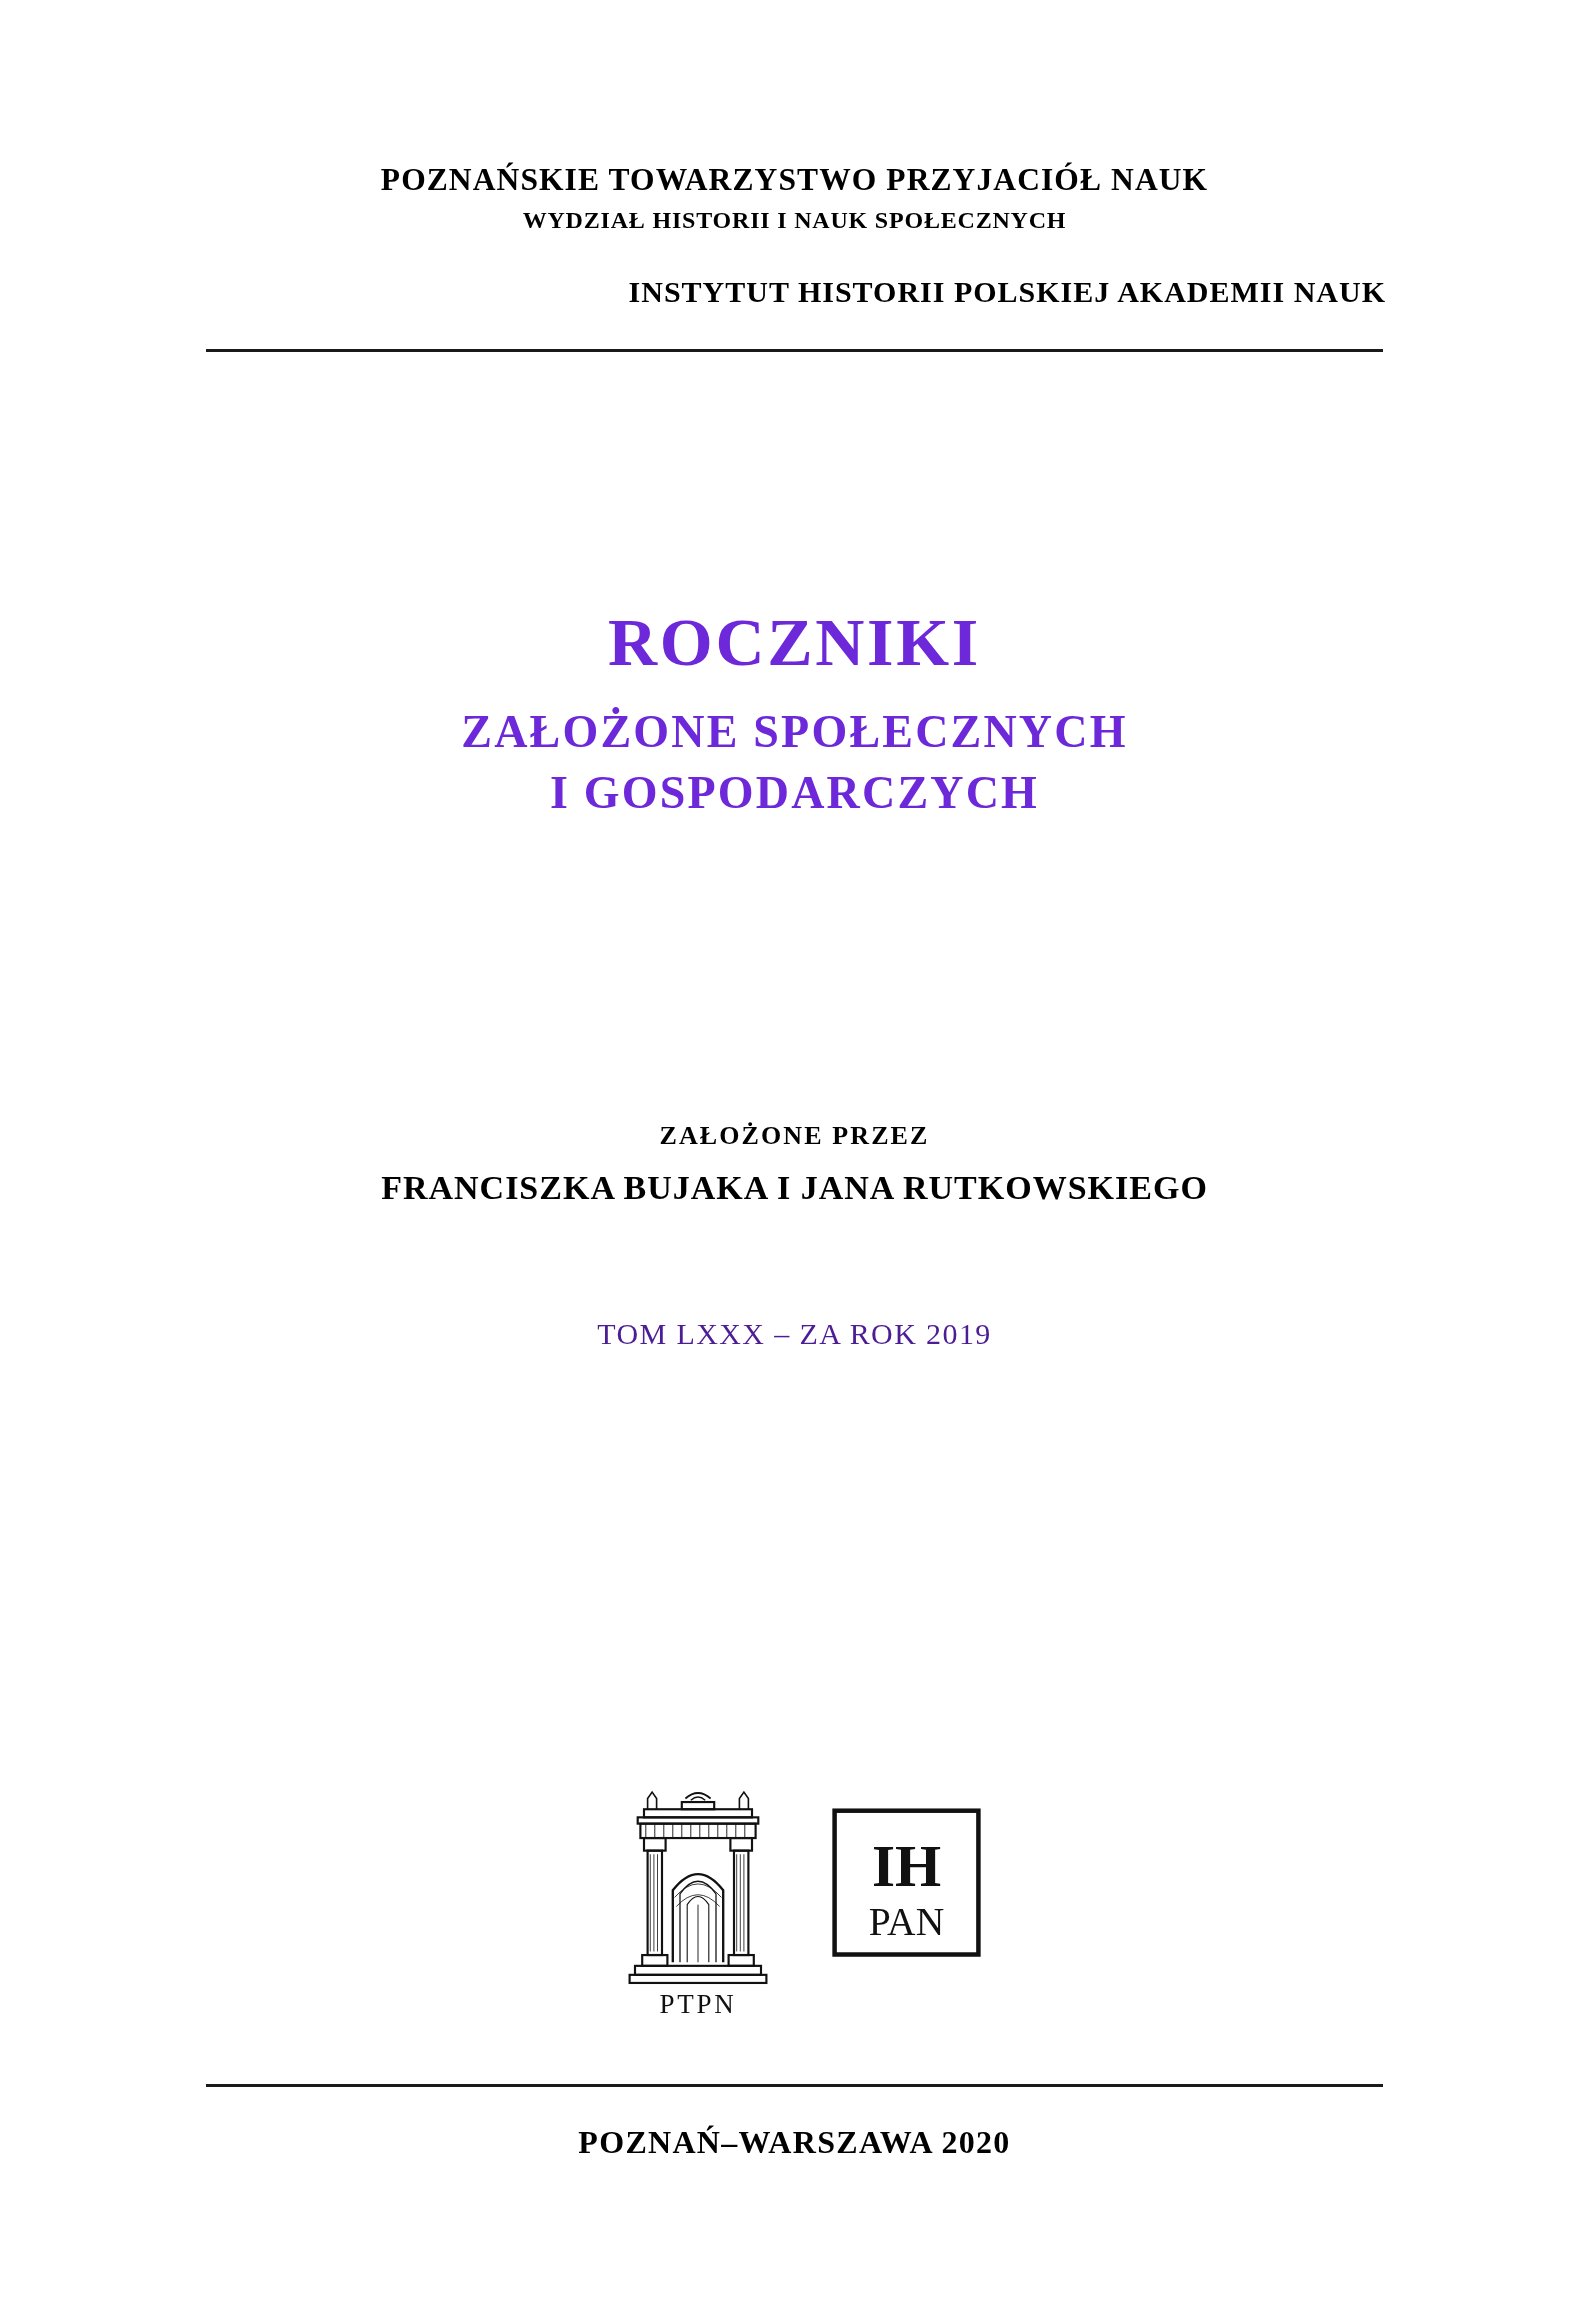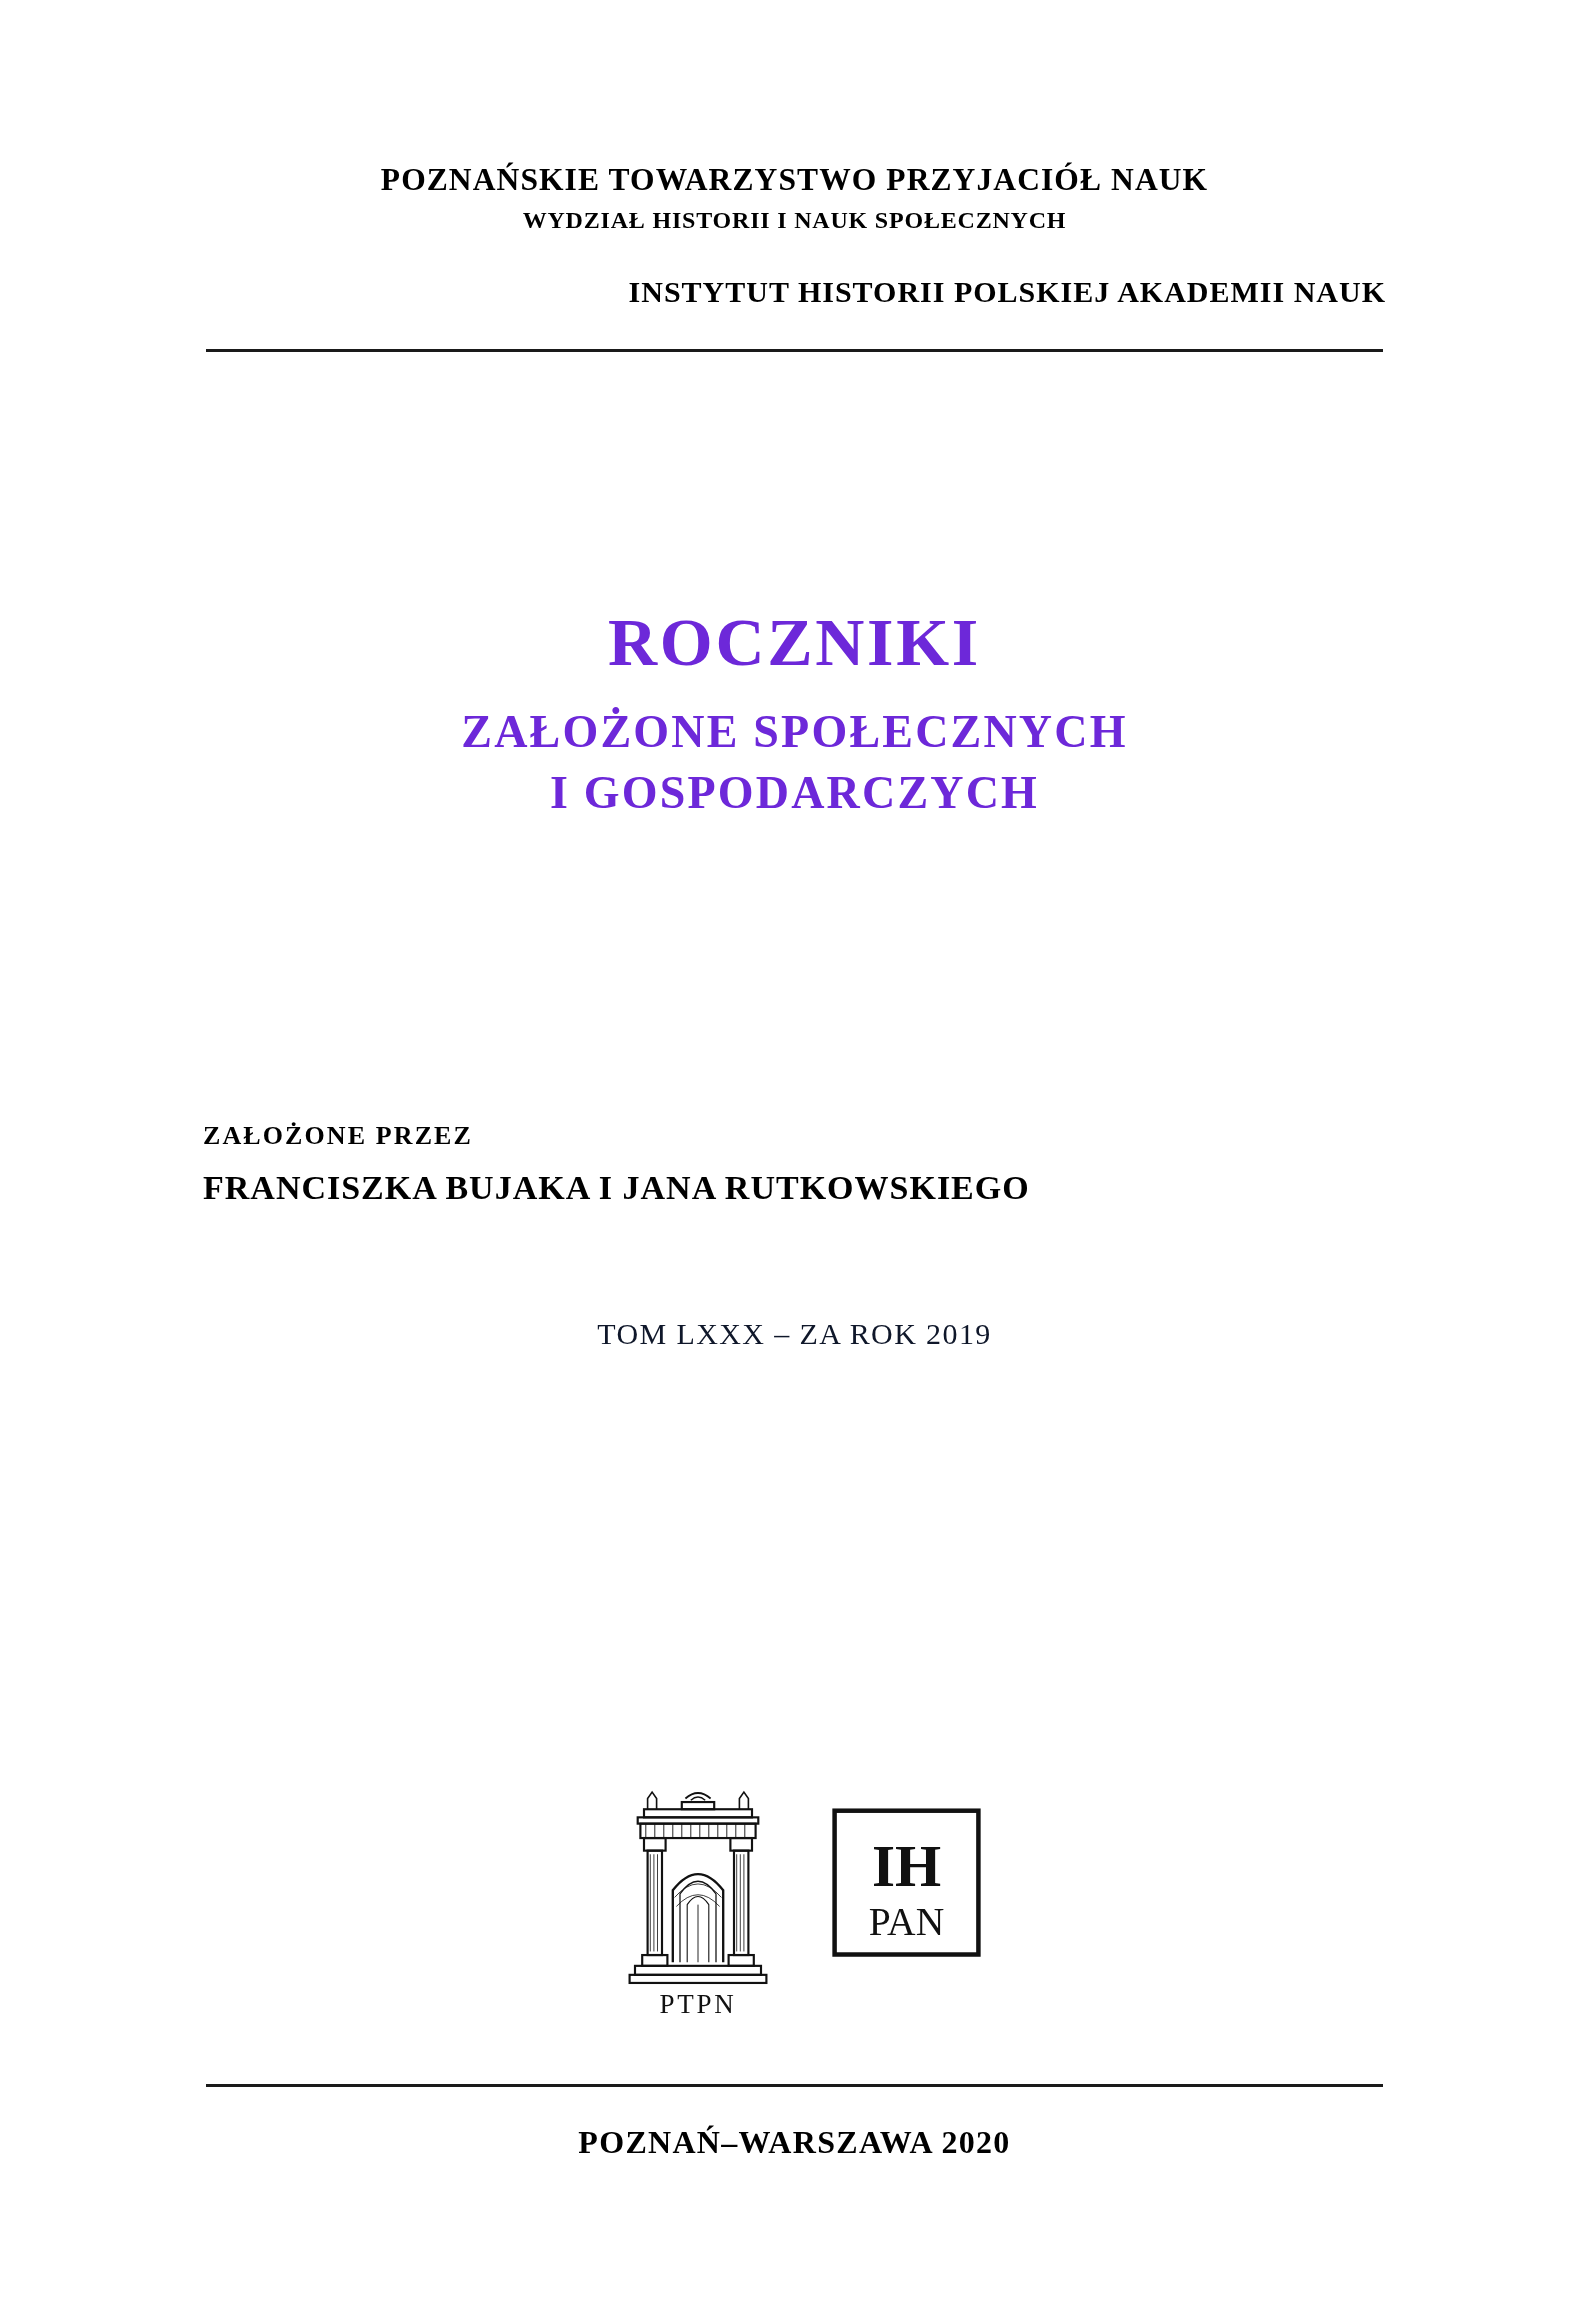--- a/index.html
+++ b/index.html
@@ -88,20 +88,21 @@
     line-height: 1.28;
     margin-top: 23.4px;
   }
 
   
   .founders {
     position: absolute;
     top: 1121px;
     left: 0;
     right: 0;
+    text-align: center;
   }
   .founders-pre {
     font-weight: bold;
     font-size: 26px;
     letter-spacing: 2.1px;
   }
   .founders-names {
     font-weight: bold;
     font-size: 34px;
     letter-spacing: 1px;
@@ -184,21 +185,21 @@
       <div class="journal-main">ROCZNIKI</div>
       <div class="journal-sub">ZAŁOŻONE SPOŁECZNYCH</div>
       <div class="journal-sub" style="margin-top:1.8px">I GOSPODARCZYCH</div>
     </div>
 
     <div class="founders">
       <div class="founders-pre">ZAŁOŻONE PRZEZ</div>
       <div class="founders-names">FRANCISZKA BUJAKA I JANA RUTKOWSKIEGO</div>
     </div>
 
-    <div class="volume" style="color: #0f172a;">TOM LXXX – ZA ROK 2019</div>
+    <div class="volume" style="color: #4c1d95;">TOM LXXX – ZA ROK 2019</div>
 
     <div class="logos">
 
       <div class="logo-ptpn">
         <svg viewBox="0 0 200 265" width="180" height="239" aria-hidden="true">
           <g fill="none" stroke="#111111" stroke-width="2.4">
 
             <path d="M86 18 q14 -12 28 0" stroke-width="2"></path>
             <path d="M92 20 q8 -7 16 0" stroke-width="1.6"></path>
             <rect x="82" y="22" width="36" height="8"></rect>

